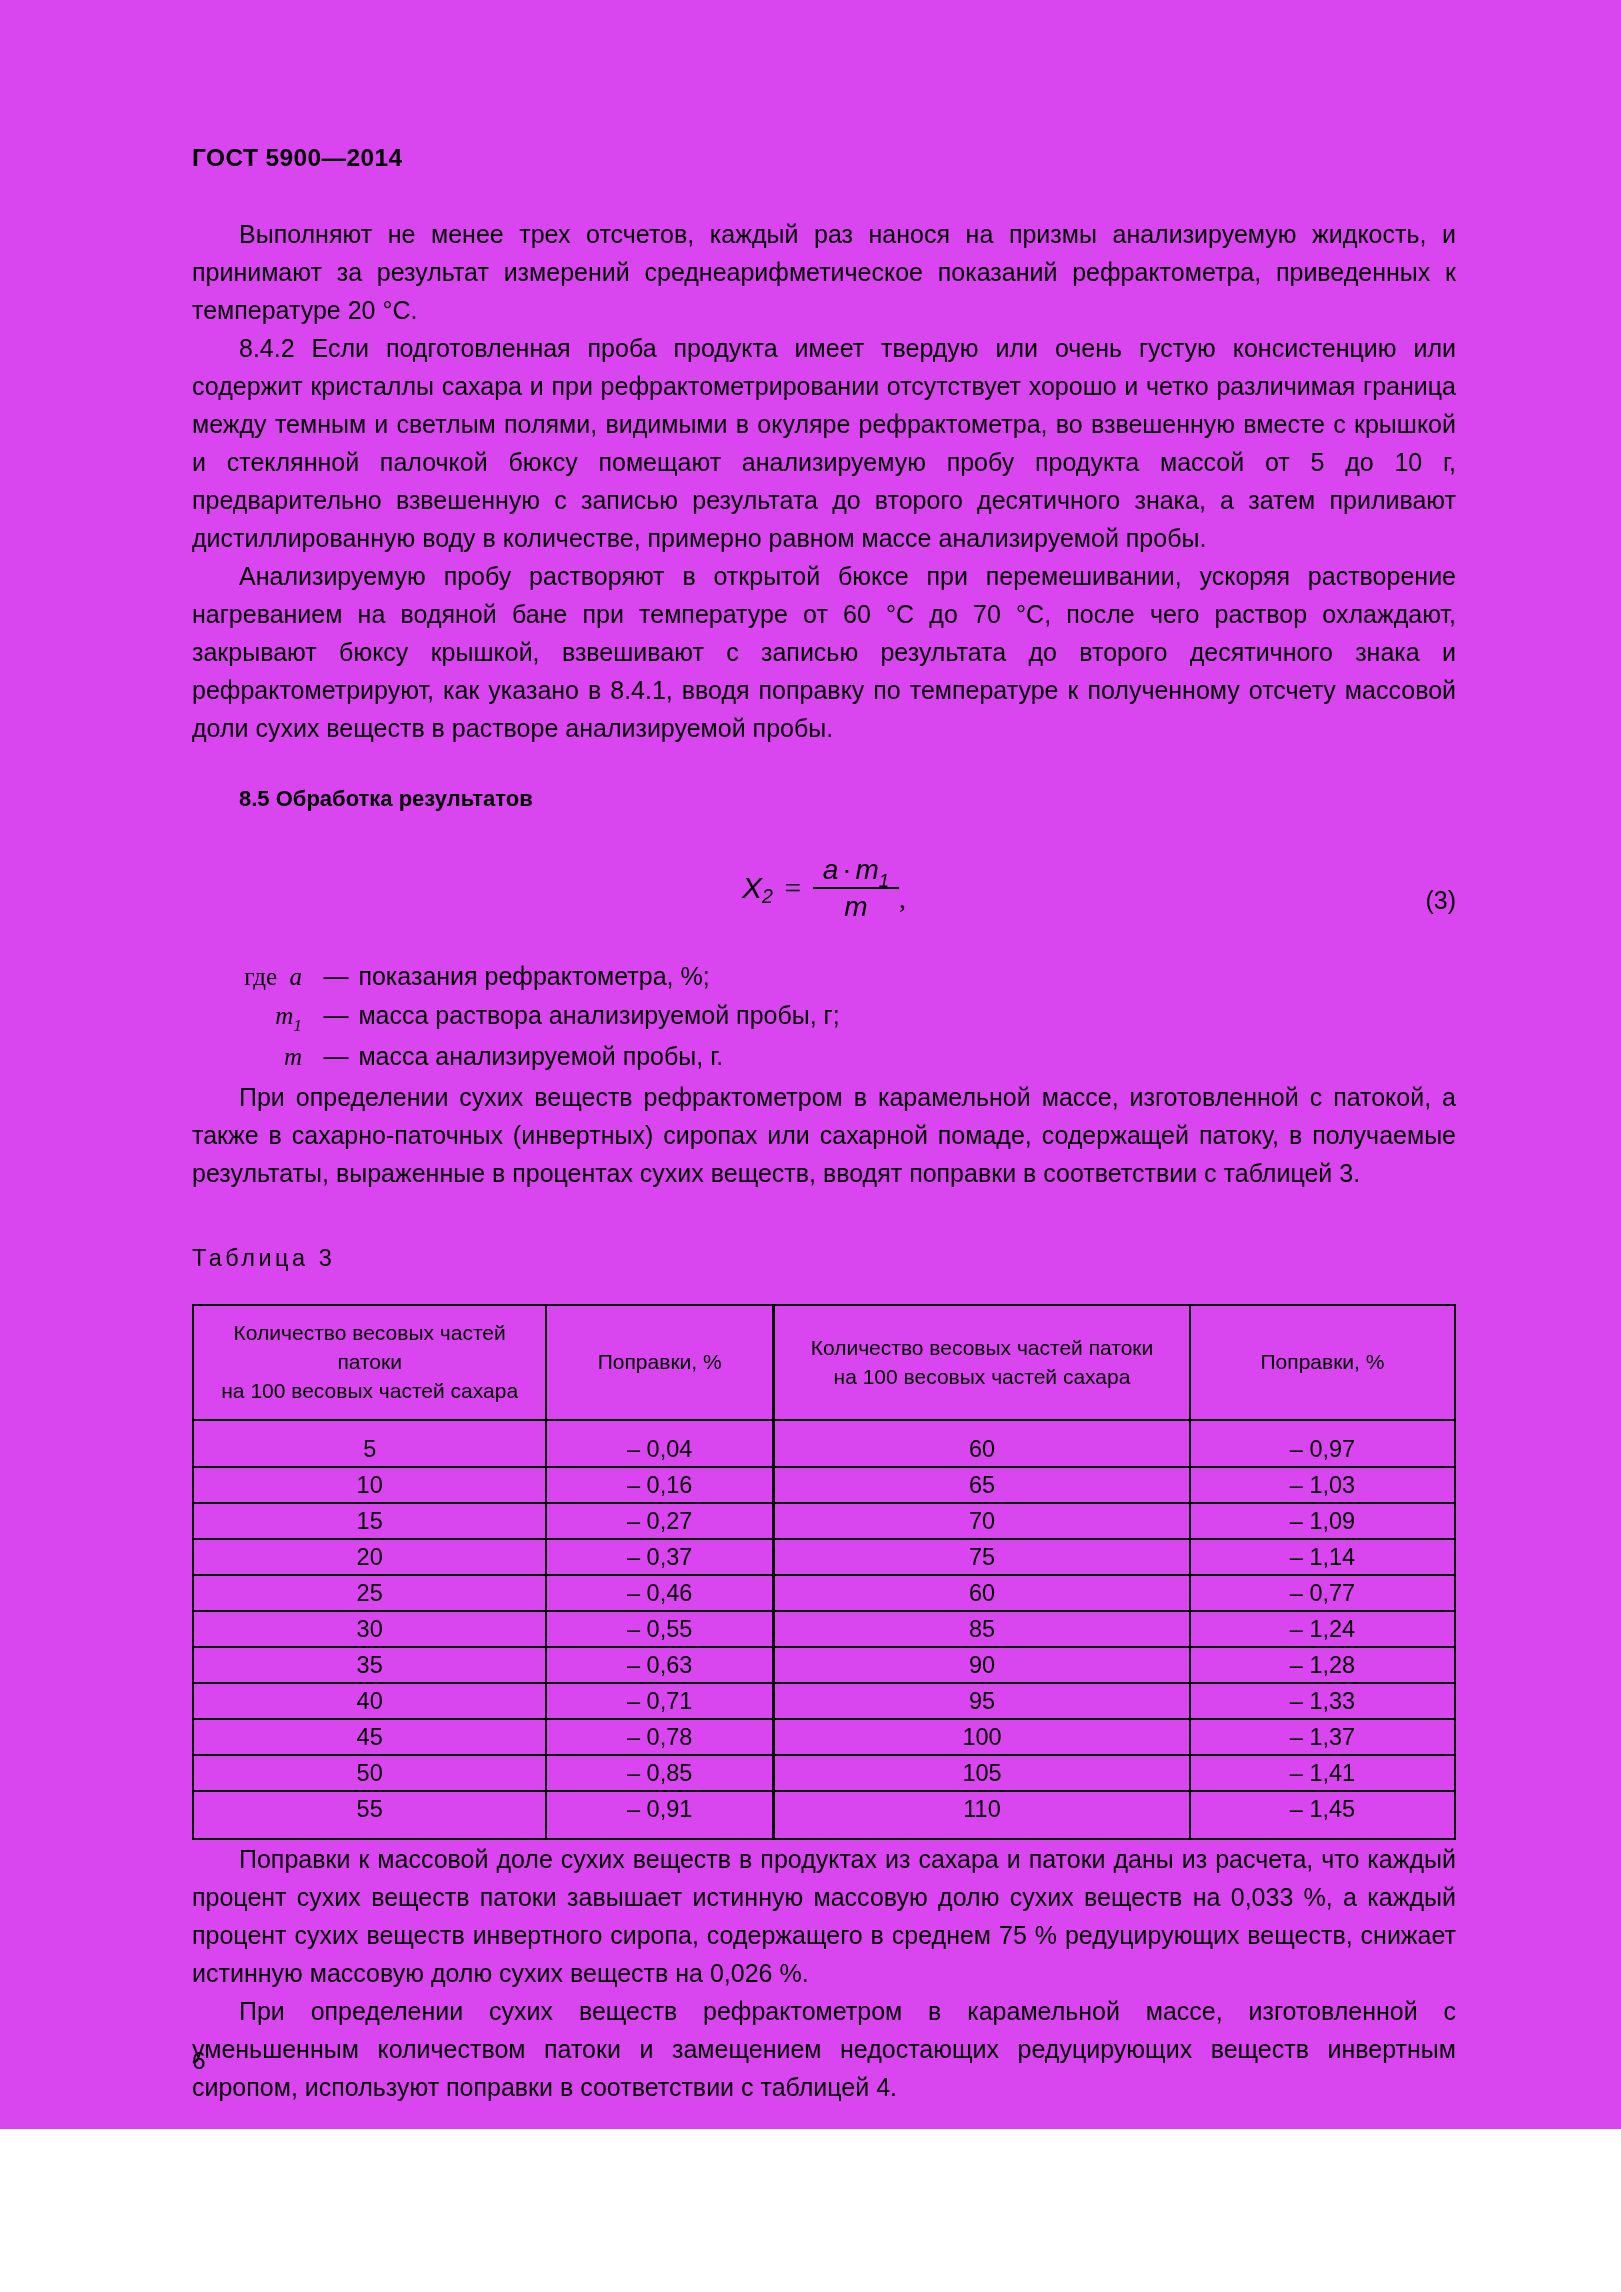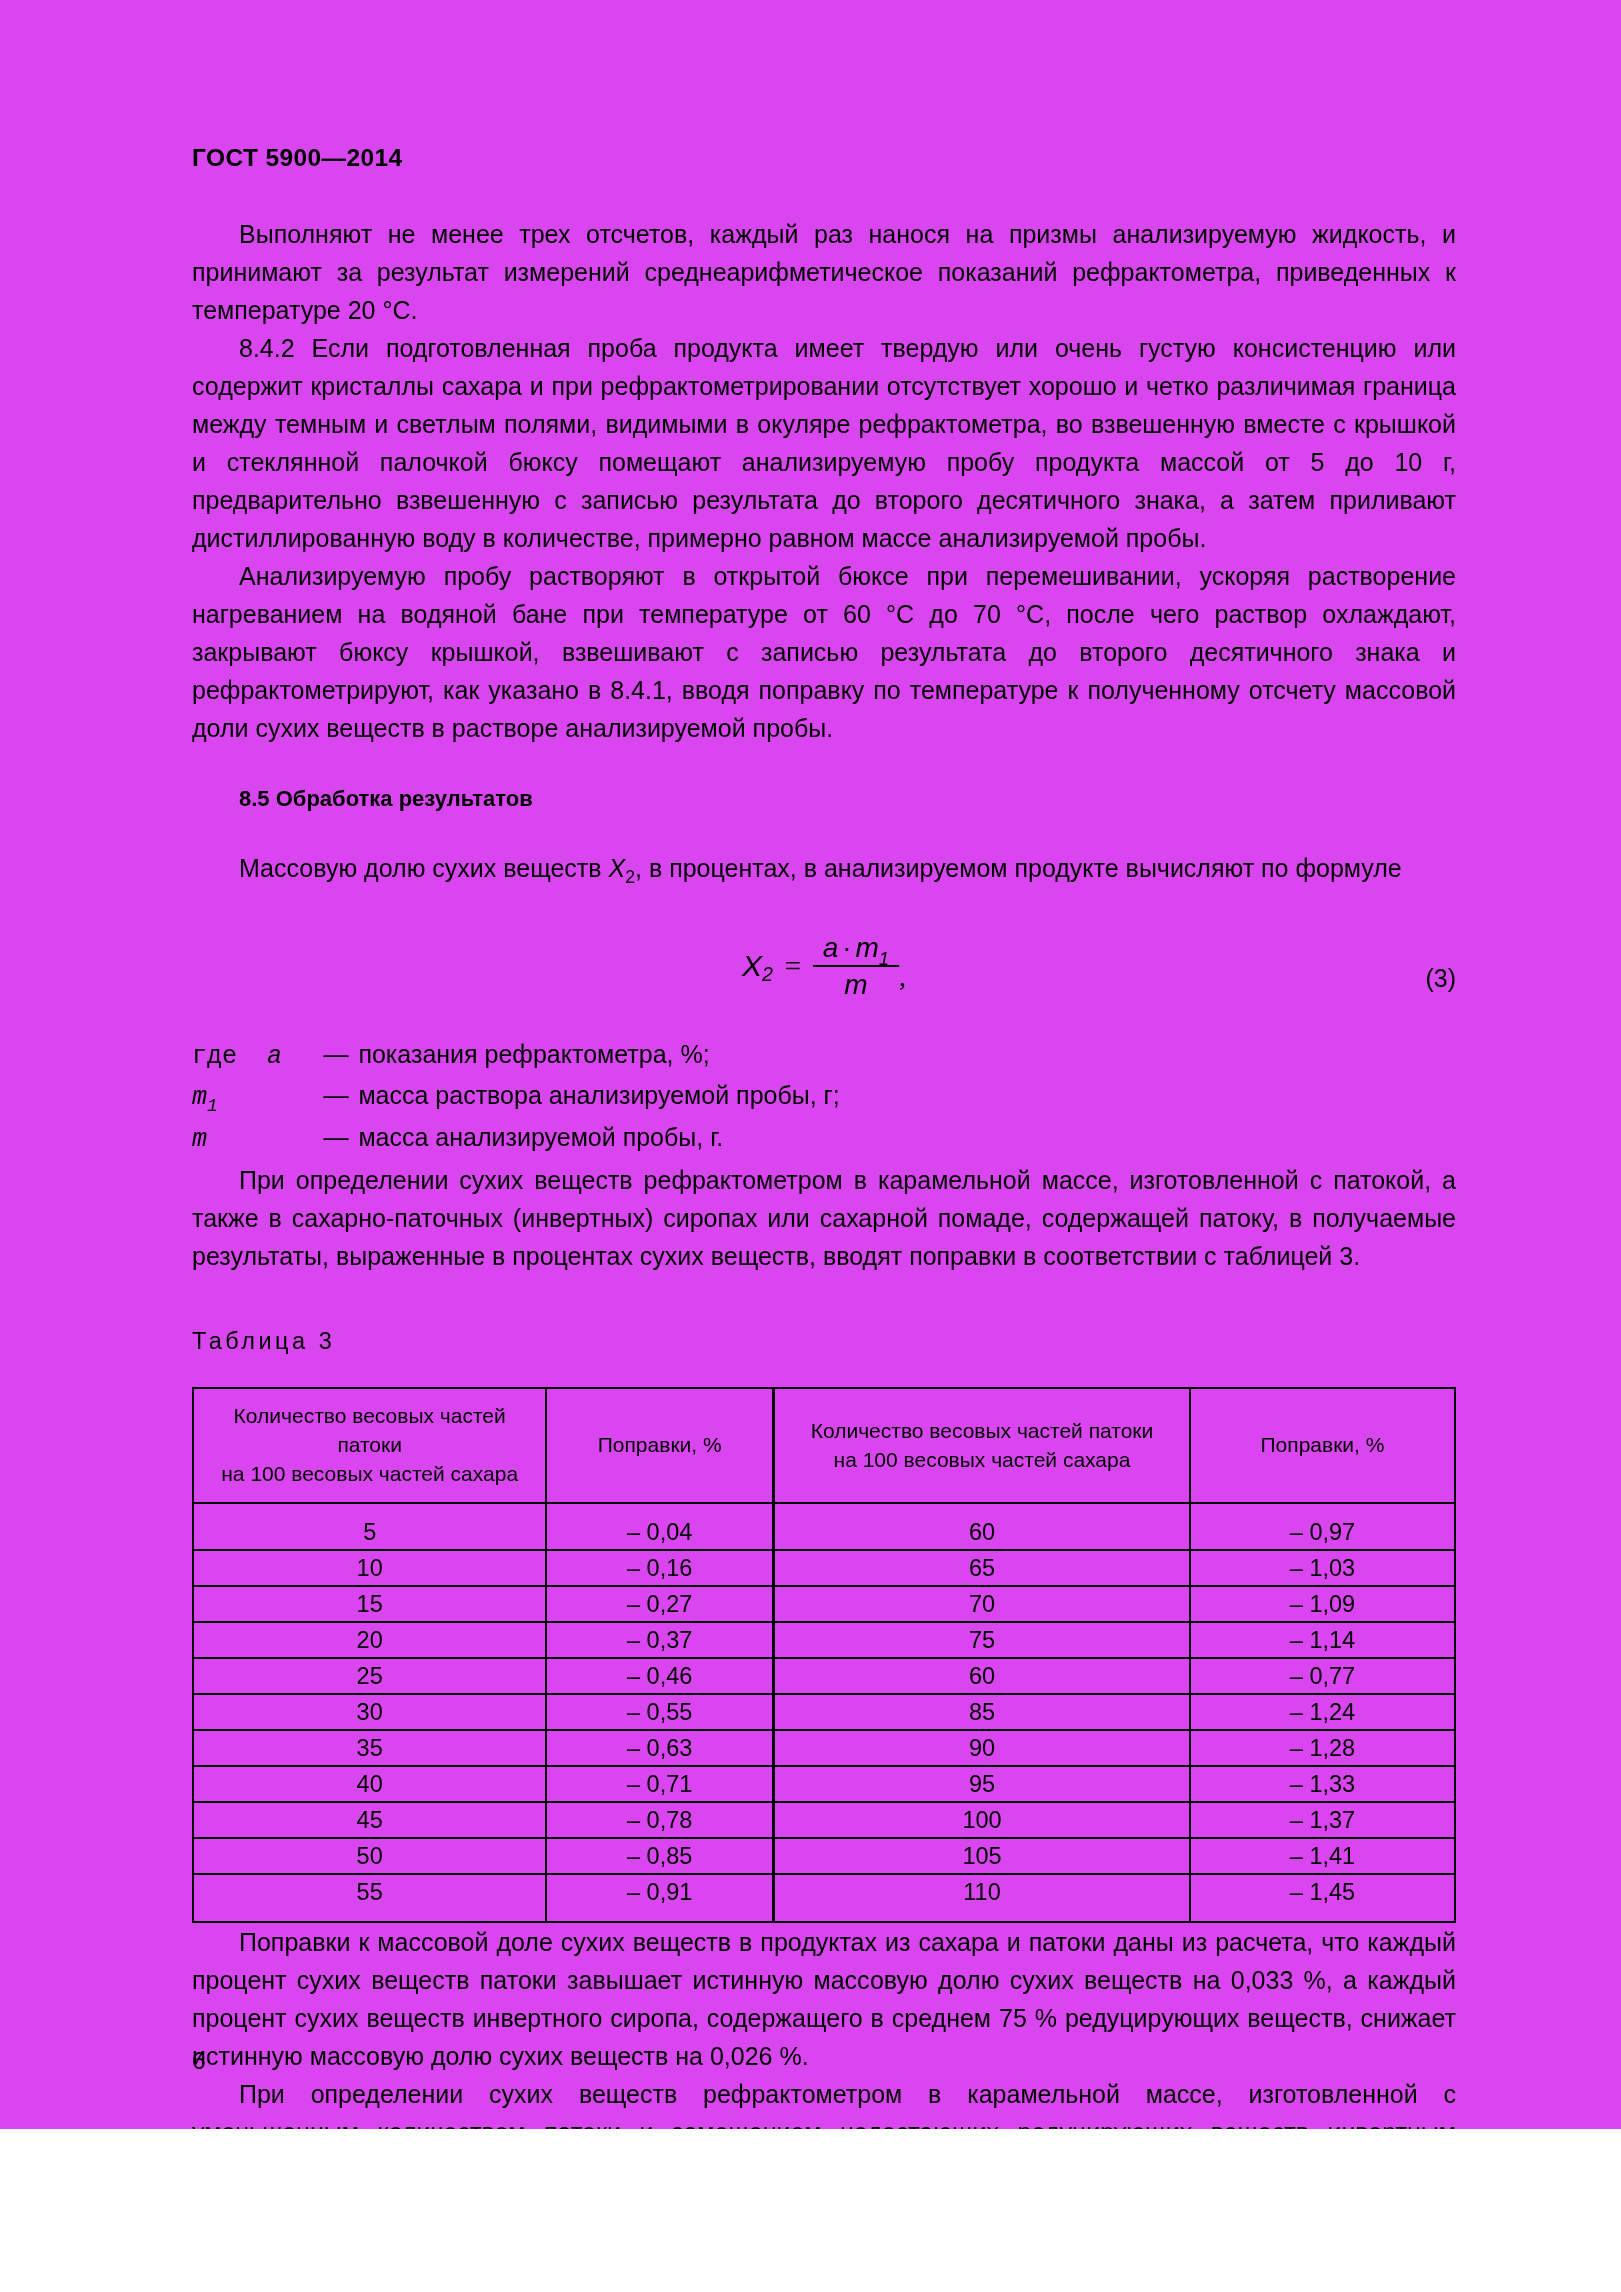--- a/index.html
+++ b/index.html
@@ -128,22 +128,23 @@
     font-size: 25px;
     line-height: 38px;
   }
   .where-row {
     display: flex;
     align-items: baseline;
   }
   .where-key {
     display: inline-block;
     width: 110px;
-    font-style: italic;
-    font-family: Liberation Mono, monospace;
+    text-align: right;
+    font-style: italic;
+    font-family: Liberation Serif, serif;
     flex: 0 0 auto;
   }
   .where-key .lead {
     font-style: normal;
   }
   .where-key .sub {
     font-size: 17.6px;
     position: relative;
     top: 6.9px;
   }
@@ -208,23 +209,20 @@
     <div class="doc-header">ГОСТ 5900—2014</div>
 
     <p class="body-text">Выполняют не менее трех отсчетов, каждый раз нанося на призмы анализируемую жидкость, и принимают за результат измерений среднеарифметическое показаний рефрактометра, приведенных к температуре 20 °С.</p>
 
     <p class="body-text">8.4.2 Если подготовленная проба продукта имеет твердую или очень густую консистенцию или содержит кристаллы сахара и при рефрактометрировании отсутствует хорошо и четко различимая граница между темным и светлым полями, видимыми в окуляре рефрактометра, во взвешенную вместе с крышкой и стеклянной палочкой бюксу помещают анализируемую пробу продукта массой от 5 до 10 г, предварительно взвешенную с записью результата до второго десятичного знака, а затем приливают дистиллированную воду в количестве, примерно равном массе анализируемой пробы.</p>
 
     <p class="body-text">Анализируемую пробу растворяют в открытой бюксе при перемешивании, ускоряя растворение нагреванием на водяной бане при температуре от 60 °С до 70 °С, после чего раствор охлаждают, закрывают бюксу крышкой, взвешивают с записью результата до второго десятичного знака и рефрактометрируют, как указано в 8.4.1, вводя поправку по температуре к полученному отсчету массовой доли сухих веществ в растворе анализируемой пробы.</p>
 
     <div class="section-head">8.5 Обработка результатов</div>
 
-    <p class="lead-in">
-      <span>Массовую долю сухих веществ </span><span class="var" style="font-style:italic;">X</span><sub style="font-size:17.6px;">2</sub><span>, в процентах, в анализируемом продукте вычисляют по формуле</span>
-    </p>
 
     <div class="formula-row">
       <div class="formula">
         <span class="var">X</span>
           <span class="sub">2</span>
         <span class="eq">=</span>
         <span class="frac">
           <span class="num"><span>a</span><span style="font-style:normal;padding:0 3.9px;">·</span><span>m</span><span style="font-size:18.6px;position:relative;top:7.8px;">1</span></span>
           <span class="den">m</span>
         </span>

